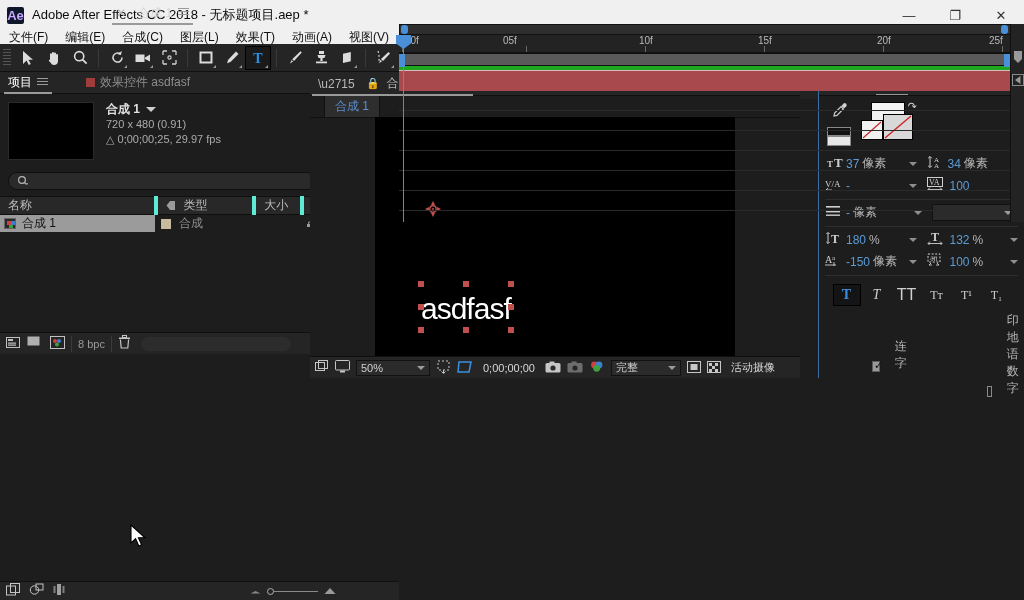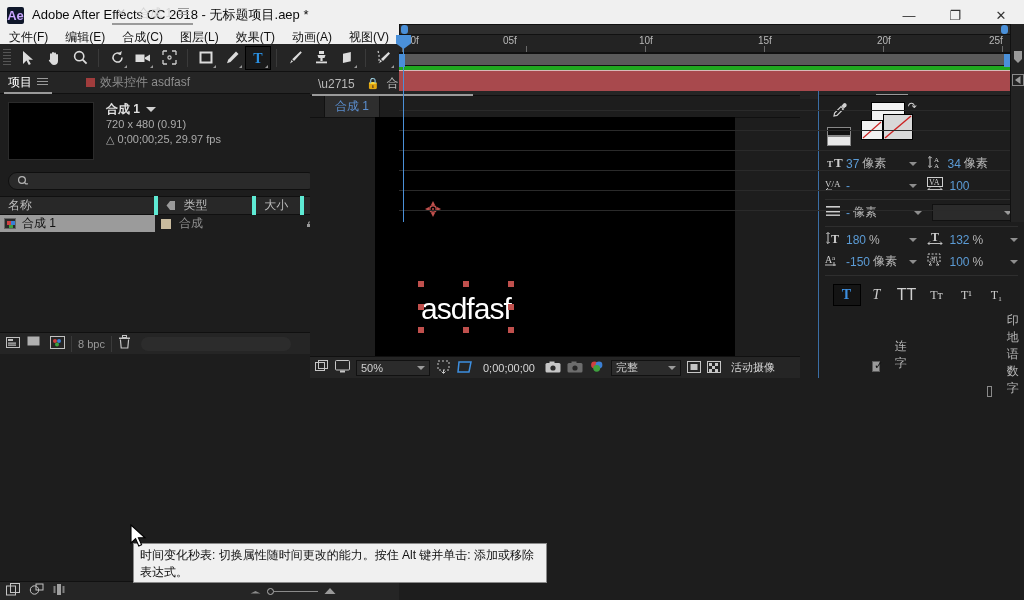--- a/index.html
+++ b/index.html
@@ -1076,21 +1076,20 @@
         <span class="zs-line"></span>
         <span style="color:#9a9a9a;margin-left:6px">
           <svg width="12" height="8" viewBox="0 0 12 8">
               <path d="M0.5 7 L6 1 L11.5 7 Z" fill="#9a9a9a"></path>
             </svg>
         </span>
       </span>
     </div>
   </div>
 
-  <div class="tooltip">时间变化秒表: 切换属性随时间更改的能力。按住 Alt 键并单击: 添加或移除表达式。</div>
 
   <div class="cursor-arrow">
     <svg width="18" height="26" viewBox="0 0 18 26">
       <path d="M1 1 L1 19 L5.6 14.6 L8.8 22 L11.6 20.8 L8.4 13.8 L15 13.8 Z" fill="#ffffff" stroke="#000000" stroke-width="1.1"></path>
     </svg>
   </div>
 
 </div>
 
 </body></html>

